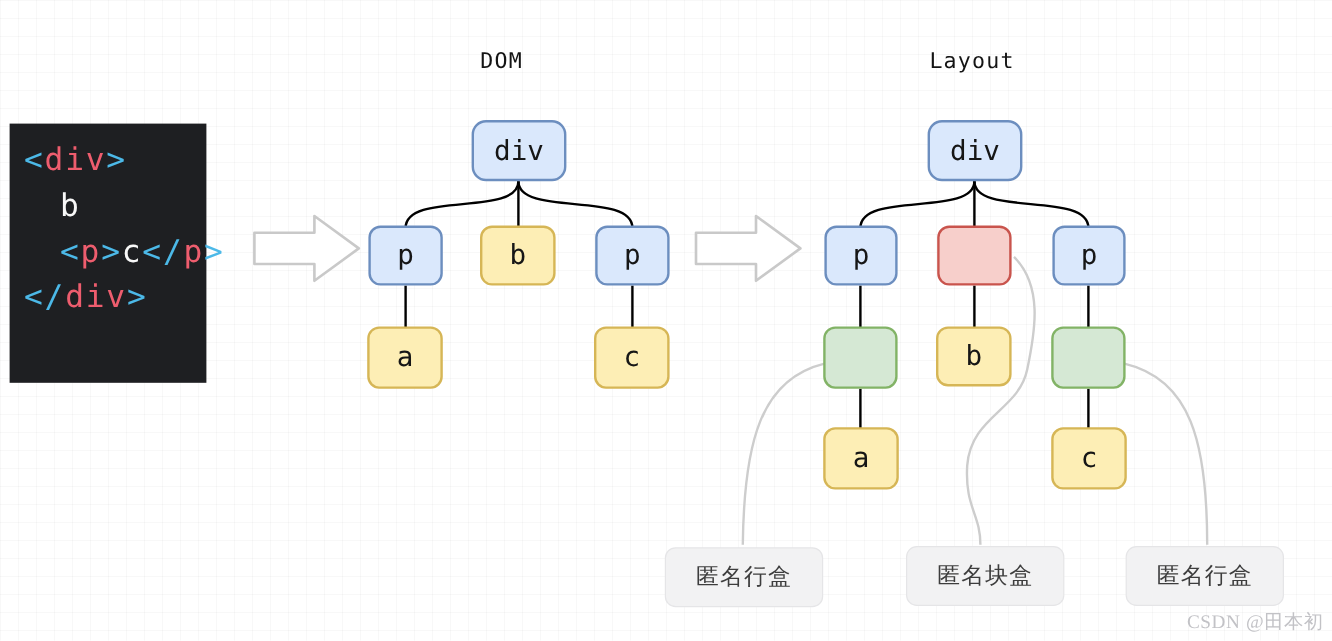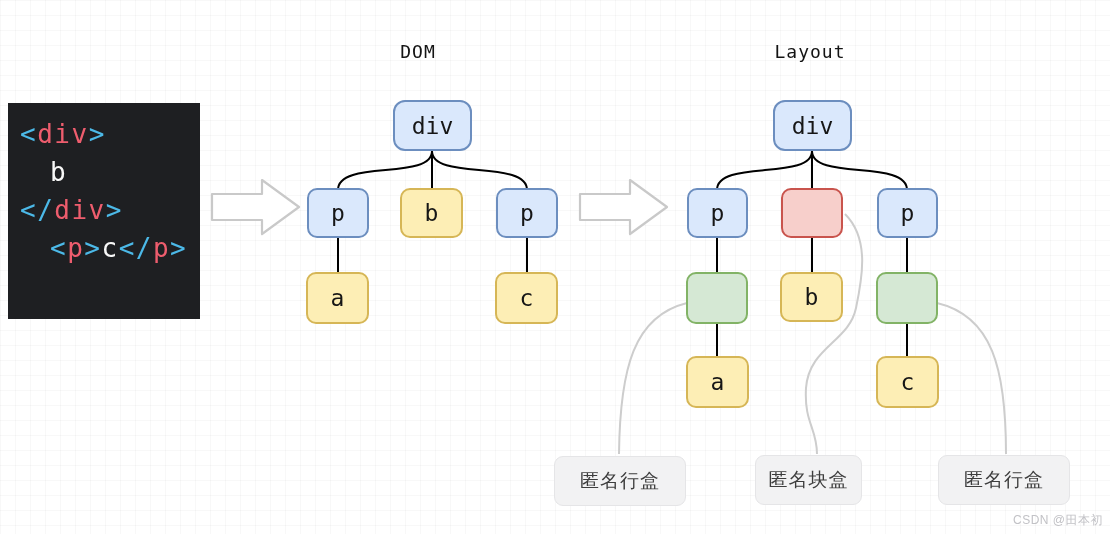--- a/index.html
+++ b/index.html
@@ -9,21 +9,21 @@
     background-image:
       linear-gradient(rgba(0,0,0,0.026) 1px, transparent 1px),
       linear-gradient(90deg, rgba(0,0,0,0.026) 1px, transparent 1px);
     background-size:15px 15px;
     font-family:"DejaVu Sans Mono", monospace;
   }
   svg.wires { position:absolute; left:0; top:0; width:1110px; height:534px; }
 
   
   .code-block {
-    position:absolute; left:8px; top:103px; width:192px; height:216px;
+    position:absolute; left:8px; top:103px; width:164px; height:216px;
     background:#1e1f22; box-sizing:border-box; padding:12px 0 0 12px;
     font-size:26px; line-height:38px; letter-spacing:1.5px; white-space:nowrap;
   }
   .code-line { height:38px; }
   .code-line.ind { padding-left:30px; }
   .tk-punct { color:#4cb9e8; }
   .tk-tag   { color:#ee5d6e; }
   .tk-plain { color:#f8f8f8; }
 
   
@@ -48,26 +48,26 @@
 
   
   .anno-label {
     position:absolute; height:50px; box-sizing:border-box;
     background:#f2f2f3; border:1px solid #e5e5e7; border-radius:9px;
     display:flex; align-items:center; justify-content:center;
     font-family:"DejaVu Sans","Liberation Sans",sans-serif;
     font-size:19px; color:#3d3d3d; letter-spacing:1px;
   }
   .anno-1 { left:554px; top:456px; width:132px; }
-  .anno-2 { left:755px; top:455px; width:107px; }
+  .anno-2 { left:755px; top:455px; width:132px; }
   .anno-3 { left:938px; top:455px; width:132px; }
 
   .watermark {
-    position:absolute; right:7px; bottom:5px; font-size:12px; color:#c2c2c6;
-    font-family:Liberation Sans, sans-serif; letter-spacing:0.5px;margin-left:32px;
+    position:absolute; right:7px; bottom:5px; font-size:16px; color:#c2c2c6;
+    font-family:Liberation Serif, serif; letter-spacing:0.5px;margin-left:32px;
   }
 </style>
 </head>
 <body>
 
 <div class="canvas">
 
   <svg class="wires" viewBox="0 0 1110 534">
 
     <g fill="#ffffff" stroke="#c9c9c9" stroke-width="2.2" stroke-linejoin="round">
@@ -97,22 +97,22 @@
     <g fill="none" stroke="#cdcdcd" stroke-width="2">
       <path d="M687,303 C634,316 620,368 619,454"></path>
       <path d="M845,214 C869,238 863,275 856,308 C849,342 809,347 806,388 C804,423 817,428 817,454"></path>
       <path d="M937,303 C992,316 1006,368 1006,454"></path>
     </g>
   </svg>
 
   <div class="code-block">
     <div class="code-line"><span class="tk-punct">&lt;</span><span class="tk-tag">div</span><span class="tk-punct">&gt;</span></div>
     <div class="code-line ind"><span class="tk-plain">b</span></div>
+    <div class="code-line ind"><span class="tk-punct">&lt;</span><span class="tk-tag">p</span><span class="tk-punct">&gt;</span><span class="tk-plain">c</span><span class="tk-punct">&lt;/</span><span class="tk-tag">p</span><span class="tk-punct">&gt;</span></div>
     <div class="code-line"><span class="tk-punct">&lt;/</span><span class="tk-tag">div</span><span class="tk-punct">&gt;</span></div>
-    <div class="code-line ind"><span class="tk-punct">&lt;</span><span class="tk-tag">p</span><span class="tk-punct">&gt;</span><span class="tk-plain">c</span><span class="tk-punct">&lt;/</span><span class="tk-tag">p</span><span class="tk-punct">&gt;</span></div>
   </div>
 
   <div>
     <div class="tree-title title-dom">DOM</div>
     <div class="node node-blue node-root" style="left:393px; top:100px; width:79px; height:51px;">div</div>
     <div class="node node-blue" style="left:307px; top:188px; width:62px; height:50px;">p</div>
     <div class="node node-yellow" style="left:400px; top:188px; width:63px; height:50px;">b</div>
     <div class="node node-blue" style="left:496px; top:188px; width:62px; height:50px;">p</div>
     <div class="node node-yellow" style="left:306px; top:272px; width:63px; height:52px;">a</div>
     <div class="node node-yellow" style="left:495px; top:272px; width:63px; height:52px;">c</div>

